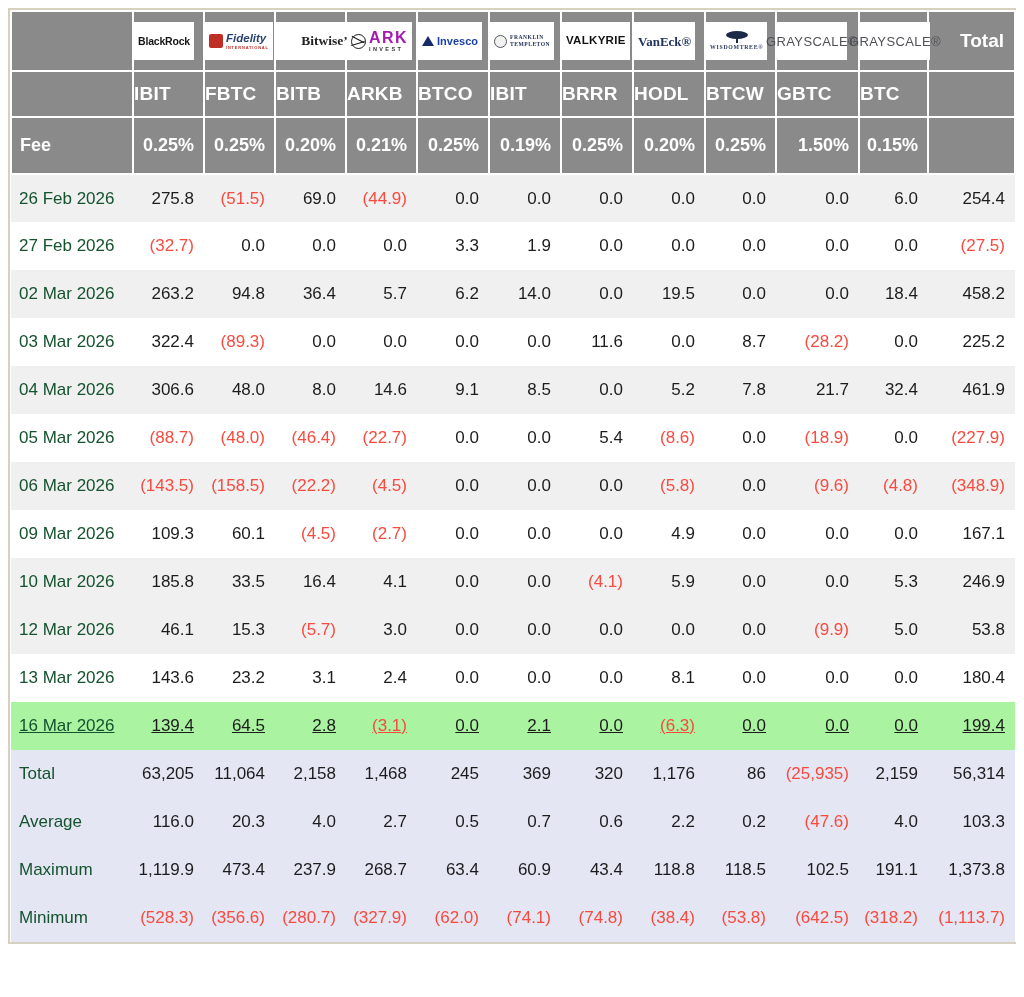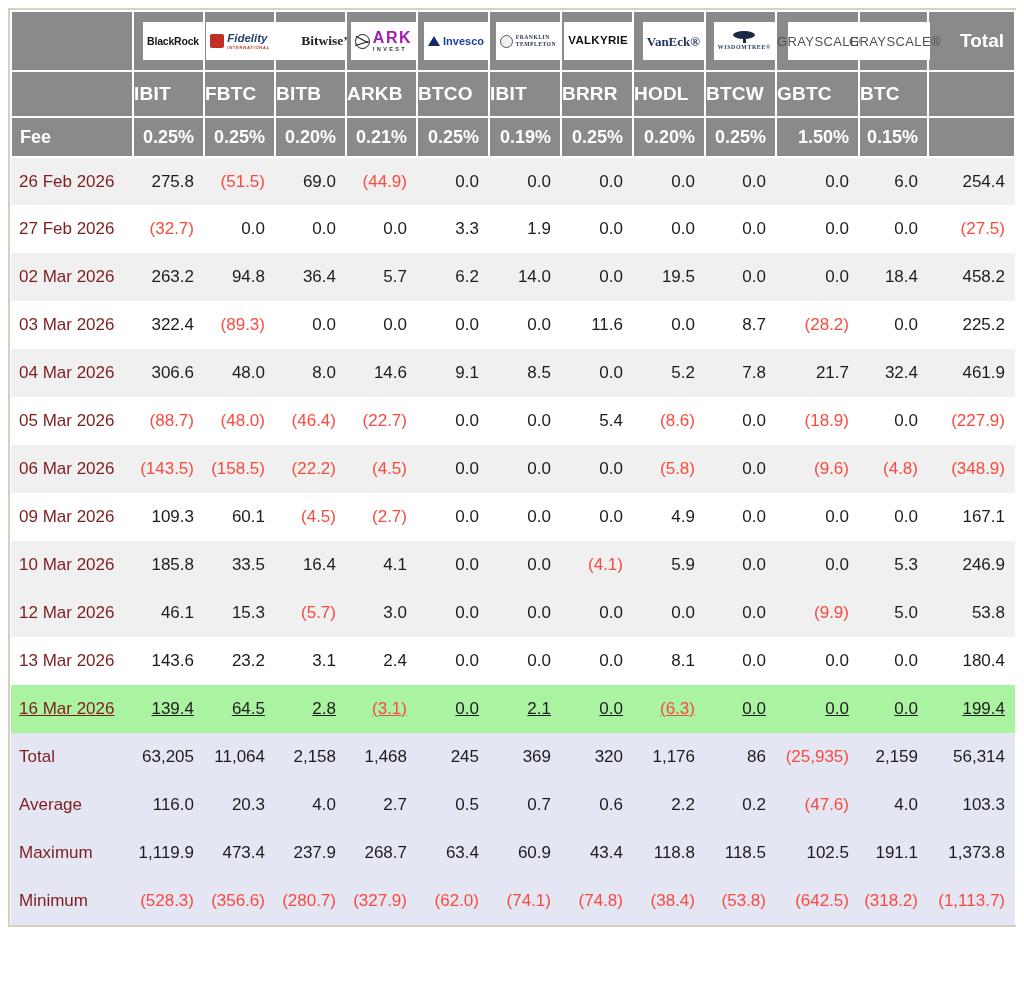--- a/index.html
+++ b/index.html
@@ -10,28 +10,28 @@
     --stripe-bg:#f0f0f1;
     --frame-tan:#d6d0bf;
   }
   *{margin:0;padding:0;box-sizing:border-box;}
   html,body{width:1024px;background:#fff;font-family:"Liberation Sans",sans-serif;color:#1c1c1c;}
   .page{width:1024px;height:997px;padding:8px;background:#fff;}
   .table-wrap{border:2px solid var(--frame-tan);background:#fff;}
   table{border-collapse:collapse;width:100%;table-layout:fixed;background:#fff;}
   
   thead th{background:var(--header-gray);border:2px solid #fff;color:#fff;font-weight:bold;vertical-align:middle;}
-  .provider-row th{height:60px;text-align:right;}
+  .provider-row th{height:60px;text-align:left;}
   .ticker-row th{height:46px;text-align:left;padding-right:9px;font-size:19px;letter-spacing:0.2px;}
-  .fee-row th{height:40px;text-align:right;padding-right:9px;font-size:18px;}
+  .fee-row th{height:57px;text-align:right;padding-right:9px;font-size:18px;}
   .fee-row th.corner{text-align:left;padding-left:8px;}
   th.total-head{text-align:right;padding-right:10px;font-size:19px;}
   
   tbody td{height:48px;font-size:17px;vertical-align:middle;}
-  td.date{text-align:left;padding-left:8px;color:#7f1d1d;}
+  td.date{text-align:left;padding-left:8px;color:#14532d;}
   td.num{text-align:right;padding-right:10px;}
   td.neg{color:var(--negative-red);}
   tr.r-even td{background:var(--stripe-bg);}
   tr.r-odd td{background:#fff;}
   tr.r-highlight td{background:var(--highlight-green);text-decoration:underline;}
   tbody.summary tr td{background:var(--summary-bg);}
   
   .logo-box{background:#fff;display:inline-flex;align-items:center;justify-content:center;gap:3px;height:38px;min-width:60px;max-width:70px;padding:3px 4px;}
   .ltext{display:flex;flex-direction:column;align-items:center;line-height:1;}
   .lmain{white-space:nowrap;}

